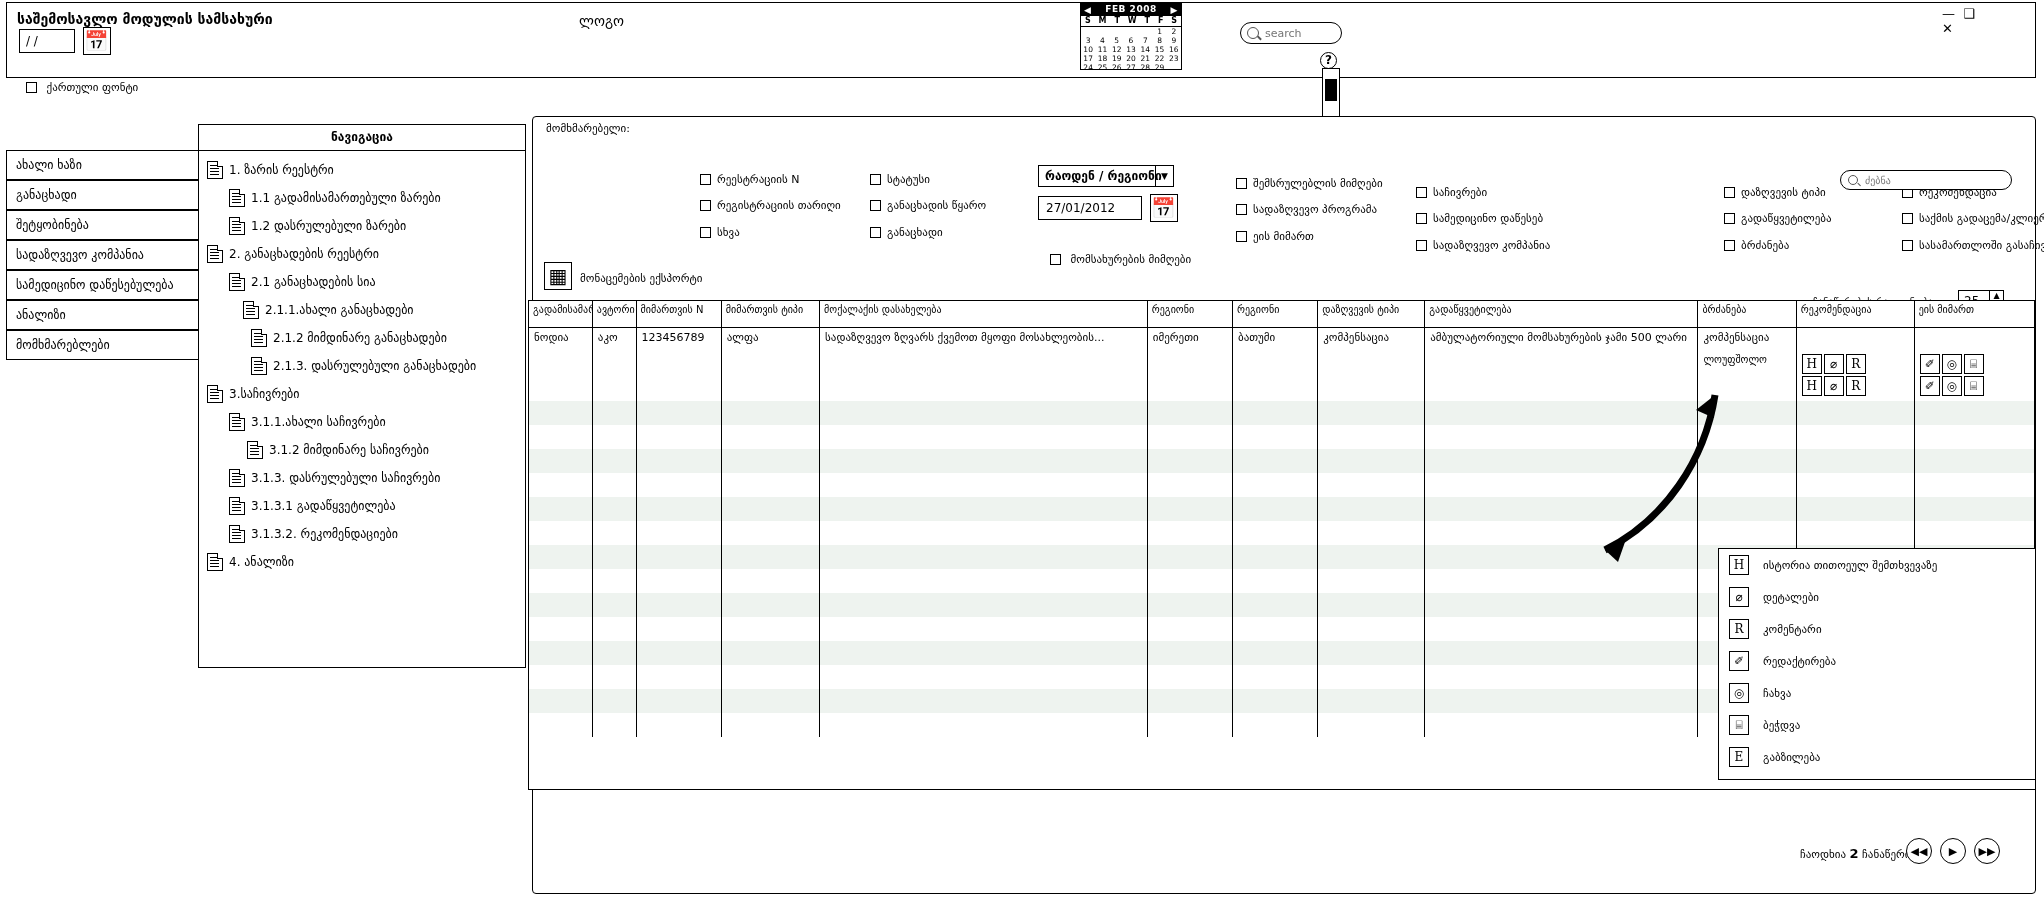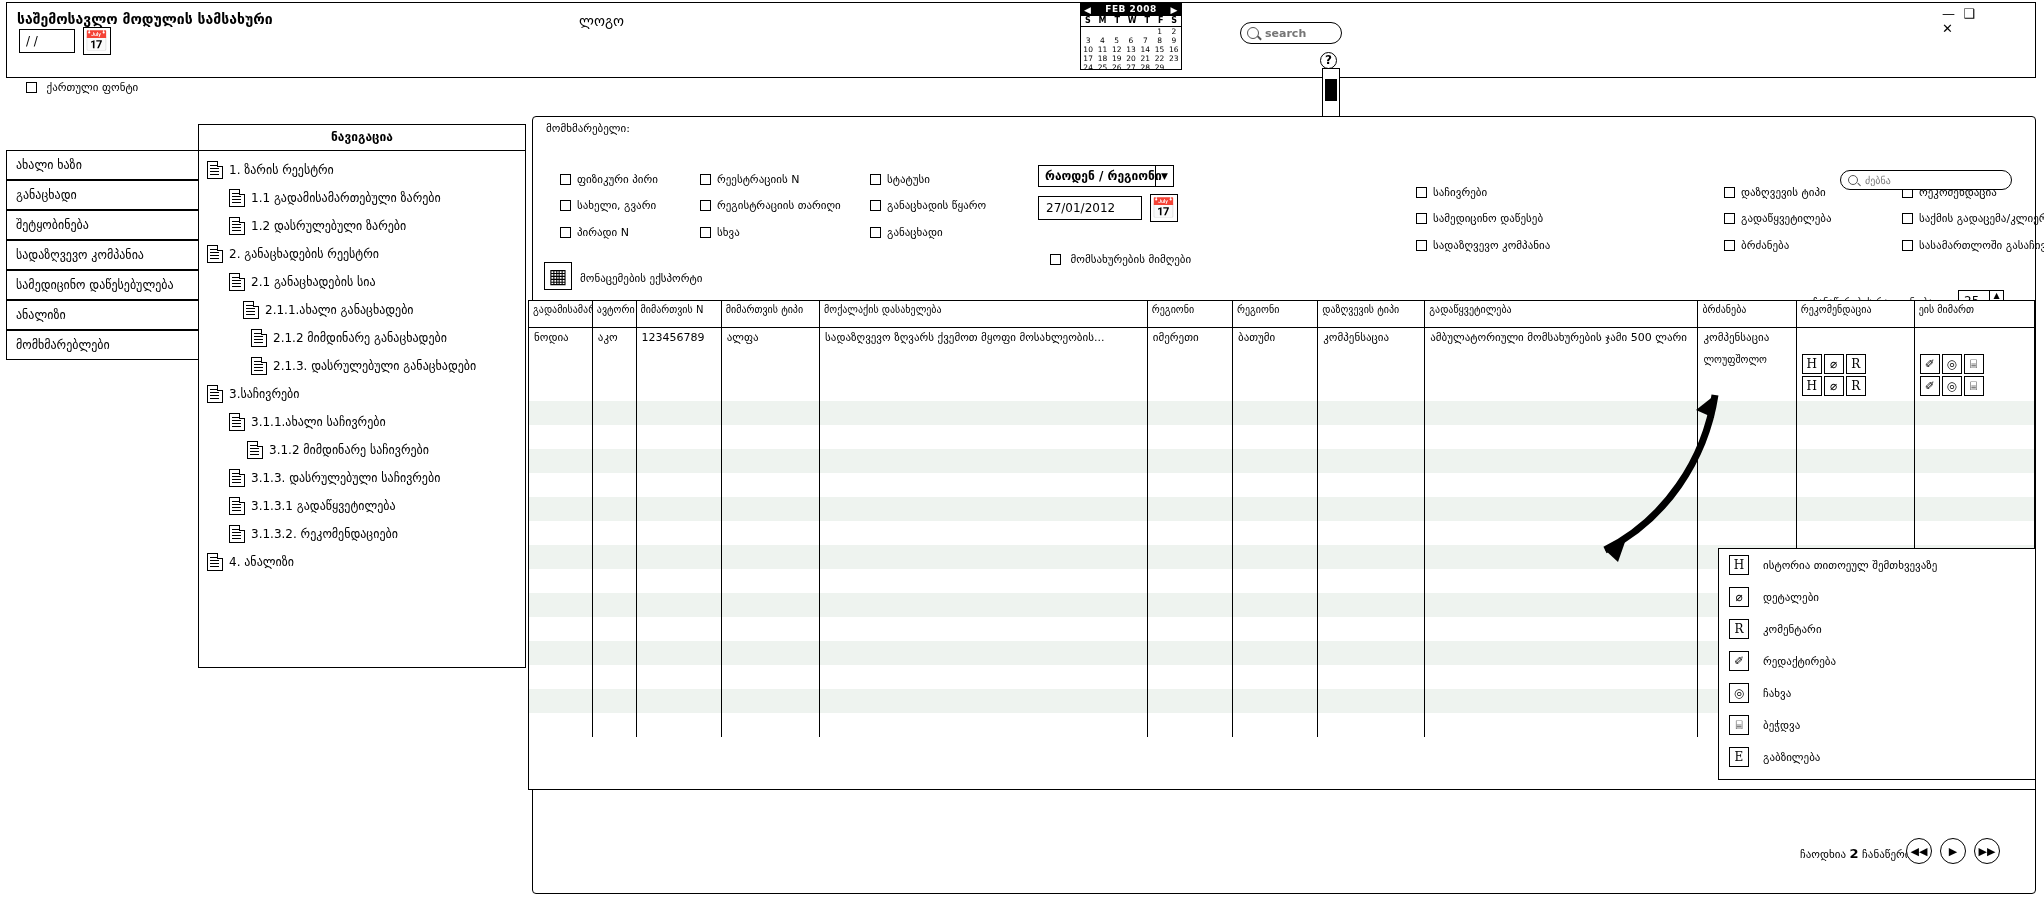--- a/index.html
+++ b/index.html
@@ -74,21 +74,20 @@
   
   #search-wrap {
     left: 1240px; top: 22px; width: 102px; height: 22px;
     border: 1px solid #000; border-radius: 11px; background: #fff;
   }
   #search-input {
     position:absolute; left: 22px; top: 2px; width: 74px; height: 16px;
     border: none; outline: none; font-size: 11px; color: #777;
     background: transparent;
     font-family: "DejaVu Sans", "Liberation Sans", sans-serif;
-    font-weight: bold;
   }
   #search-icon {
     position:absolute; left: 6px; top: 4px; width: 12px; height: 12px;
     border: 1.5px solid #555; border-radius: 50%;
   }
   #search-icon:after {
     content:""; position:absolute; left: 9px; top: 9px; width: 5px; height:1.5px;
     background:#555; transform: rotate(45deg);
   }
   #help-icon {
@@ -389,34 +388,34 @@
         <div class="navitem" style="margin-left: 22px; margin-bottom: 10px;"><span class="docicon dog"></span><span class="txt">3.1.3.1 გადაწყვეტილება</span></div>
         <div class="navitem" style="margin-left: 22px; margin-bottom: 10px;"><span class="docicon dog"></span><span class="txt">3.1.3.2. რეკომენდაციები</span></div>
         <div class="navitem" style="margin-left: 0px; margin-bottom: 10px;"><span class="docicon dog"></span><span class="txt">4. ანალიზი</span></div>
       </div>
   </div>
 
   <div id="mainpanel" class="abs"></div>
 
   <div id="filters-title" class="abs">მომხმარებელი:</div>
 
-  <div class="fcol" id="fcol1" style="left:548px; top:172px;">
-      <div class="cbrow"><span class="cb"></span><span class="lbl">ფიზიკური პირი</span></div>
-      <div class="cbrow"><span class="cb"></span><span class="lbl">სახელი, გვარი</span></div>
-      <div class="cbrow"><span class="cb"></span><span class="lbl">პირადი N</span></div>
-    </div>
   <div class="fcol" id="fcol2" style="left:688px; top:172px;">
       <div class="cbrow"><span class="cb"></span><span class="lbl">რეესტრაციის N</span></div>
       <div class="cbrow"><span class="cb"></span><span class="lbl">რეგისტრაციის თარიღი</span></div>
       <div class="cbrow"><span class="cb"></span><span class="lbl">სხვა</span></div>
     </div>
   <div class="fcol" id="fcol3" style="left:858px; top:172px;">
       <div class="cbrow"><span class="cb"></span><span class="lbl">სტატუსი</span></div>
       <div class="cbrow"><span class="cb"></span><span class="lbl">განაცხადის წყარო</span></div>
       <div class="cbrow"><span class="cb"></span><span class="lbl">განაცხადი</span></div>
+    </div>
+  <div class="fcol" id="fcol4" style="left:1224px; top:176px;">
+      <div class="cbrow"><span class="cb"></span><span class="lbl">შემსრულებლის მიმღები</span></div>
+      <div class="cbrow"><span class="cb"></span><span class="lbl">სადაზღვევო პროგრამა</span></div>
+      <div class="cbrow"><span class="cb"></span><span class="lbl">ეის მიმართ</span></div>
     </div>
   <div class="fcol" id="fcol5" style="left:1404px; top:185px;">
       <div class="cbrow"><span class="cb"></span><span class="lbl">საჩივრები</span></div>
       <div class="cbrow"><span class="cb"></span><span class="lbl">სამედიცინო დაწესებ</span></div>
       <div class="cbrow"><span class="cb"></span><span class="lbl">სადაზღვევო კომპანია</span></div>
     </div>
   <div class="fcol" id="fcol6" style="left:1712px; top:185px;">
       <div class="cbrow"><span class="cb"></span><span class="lbl">დაზღვევის ტიპი</span></div>
       <div class="cbrow"><span class="cb"></span><span class="lbl">გადაწყვეტილება</span></div>
       <div class="cbrow"><span class="cb"></span><span class="lbl">ბრძანება</span></div>

